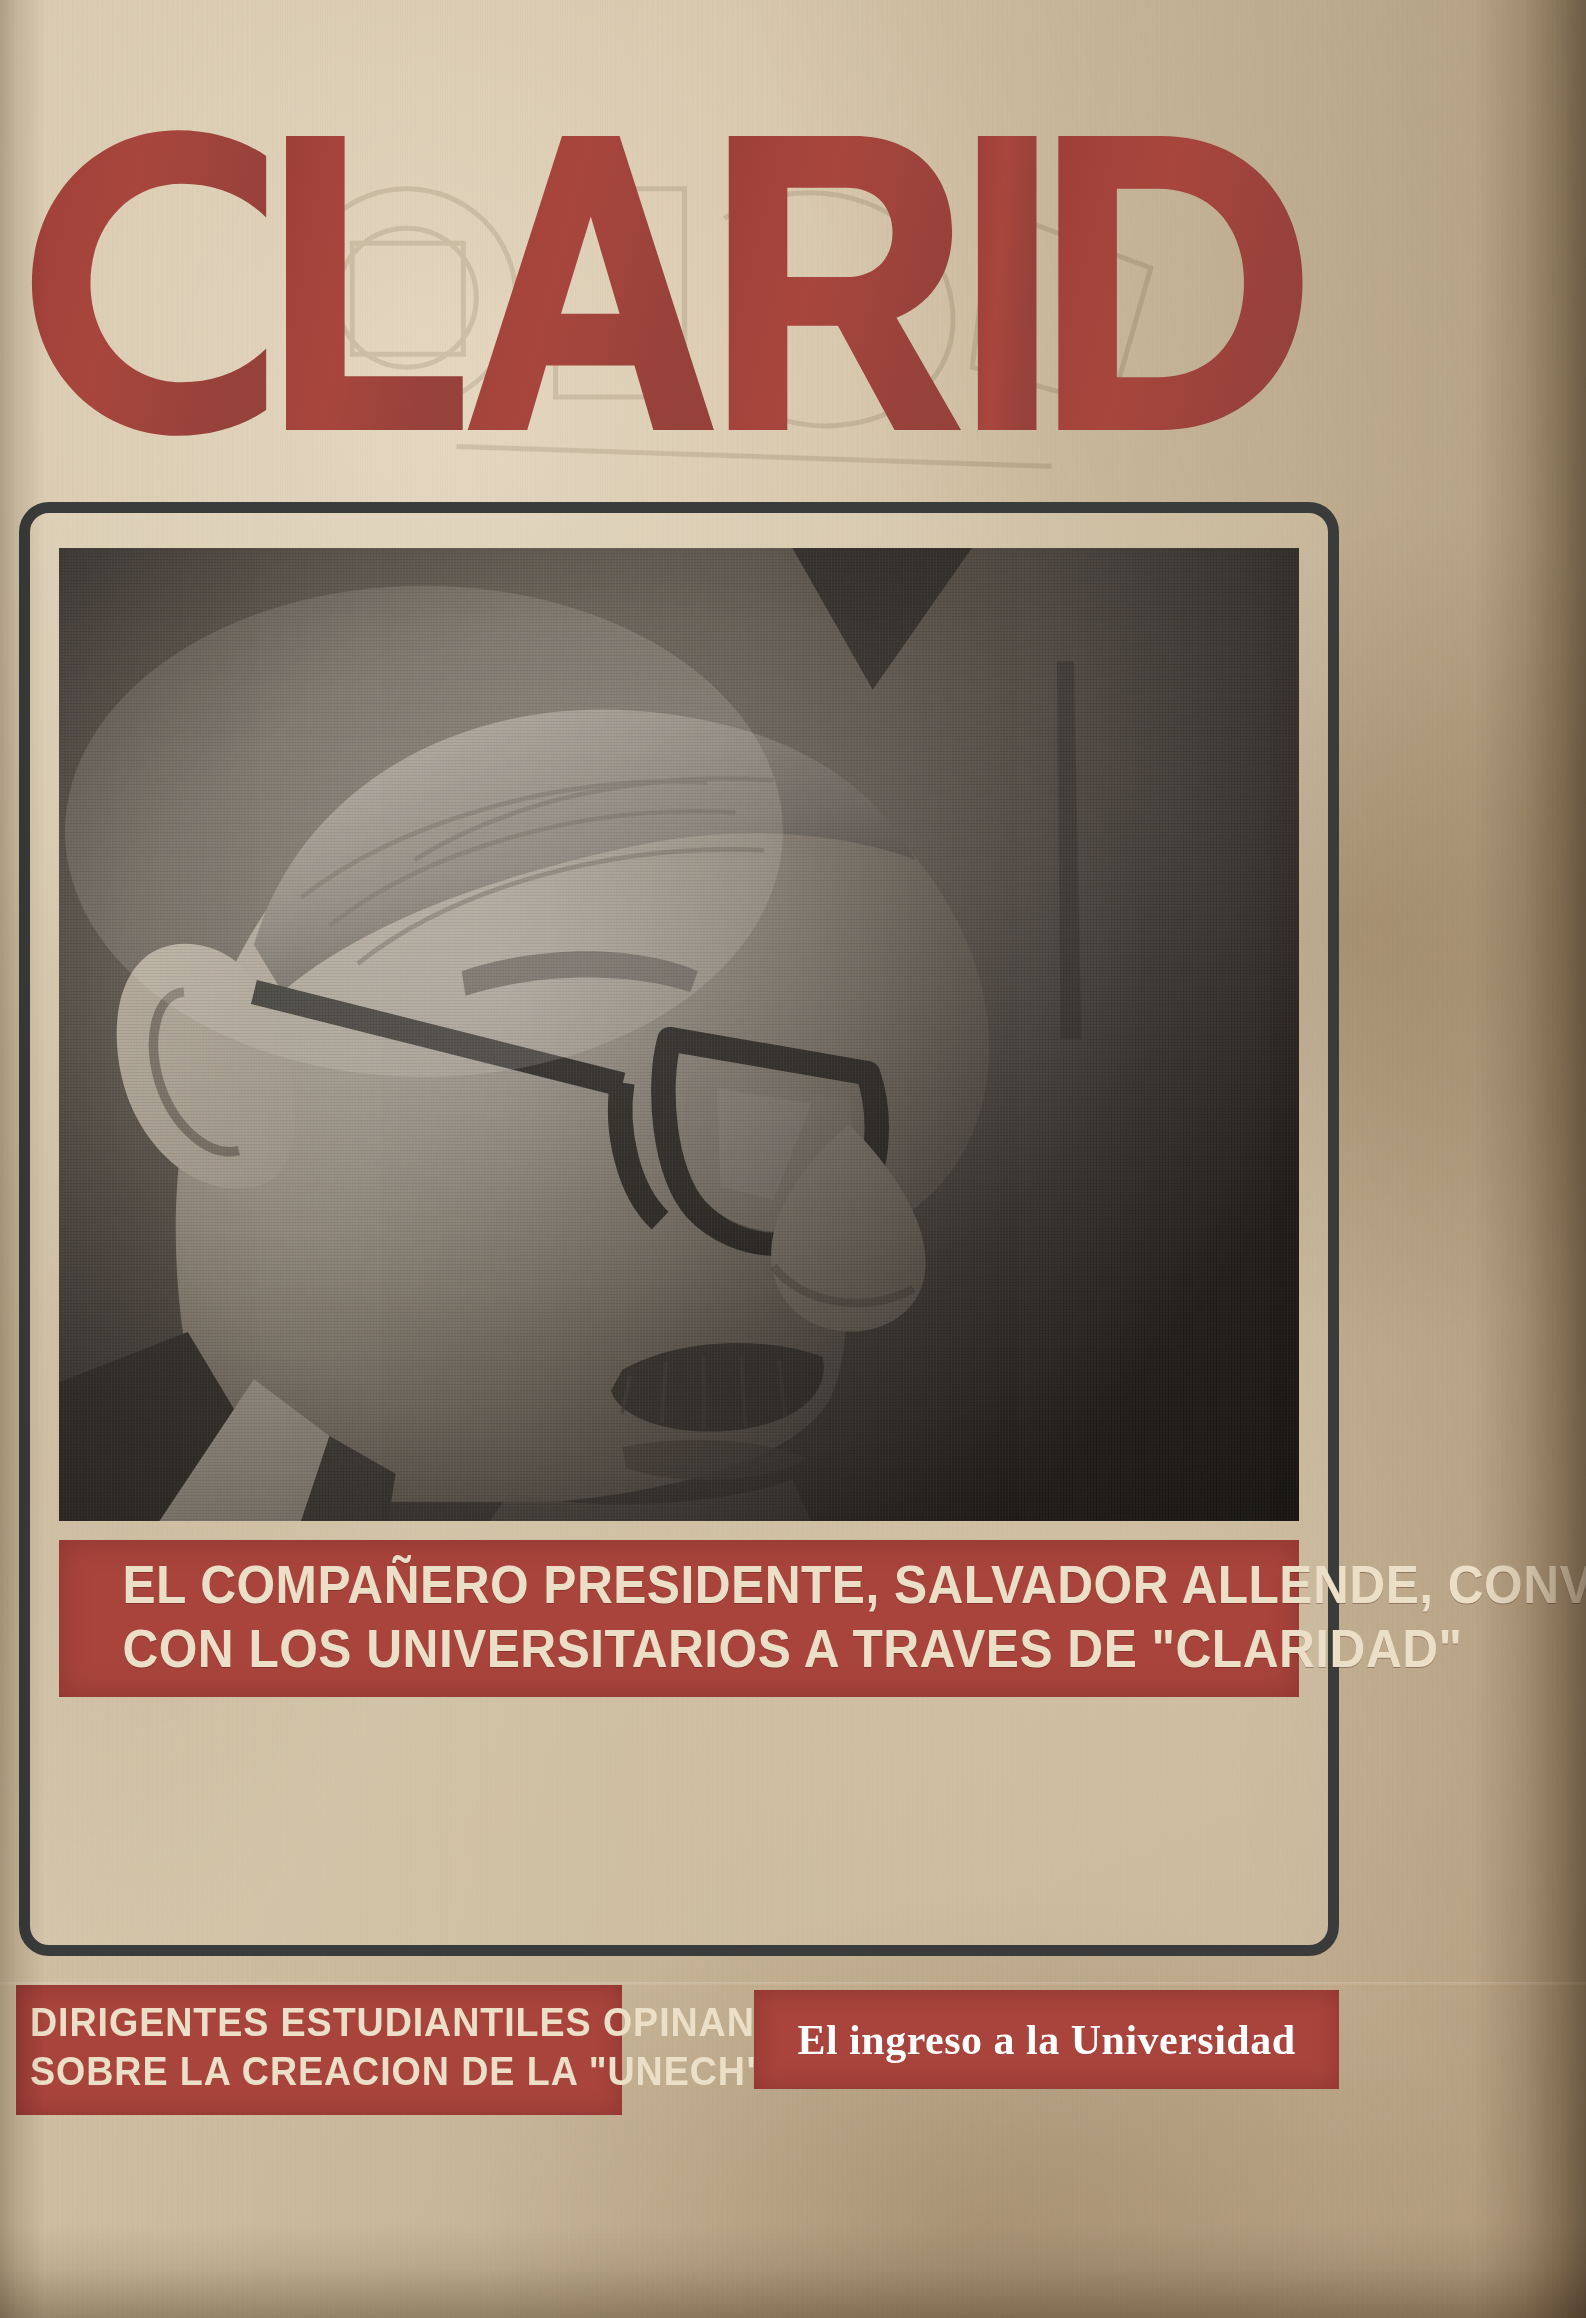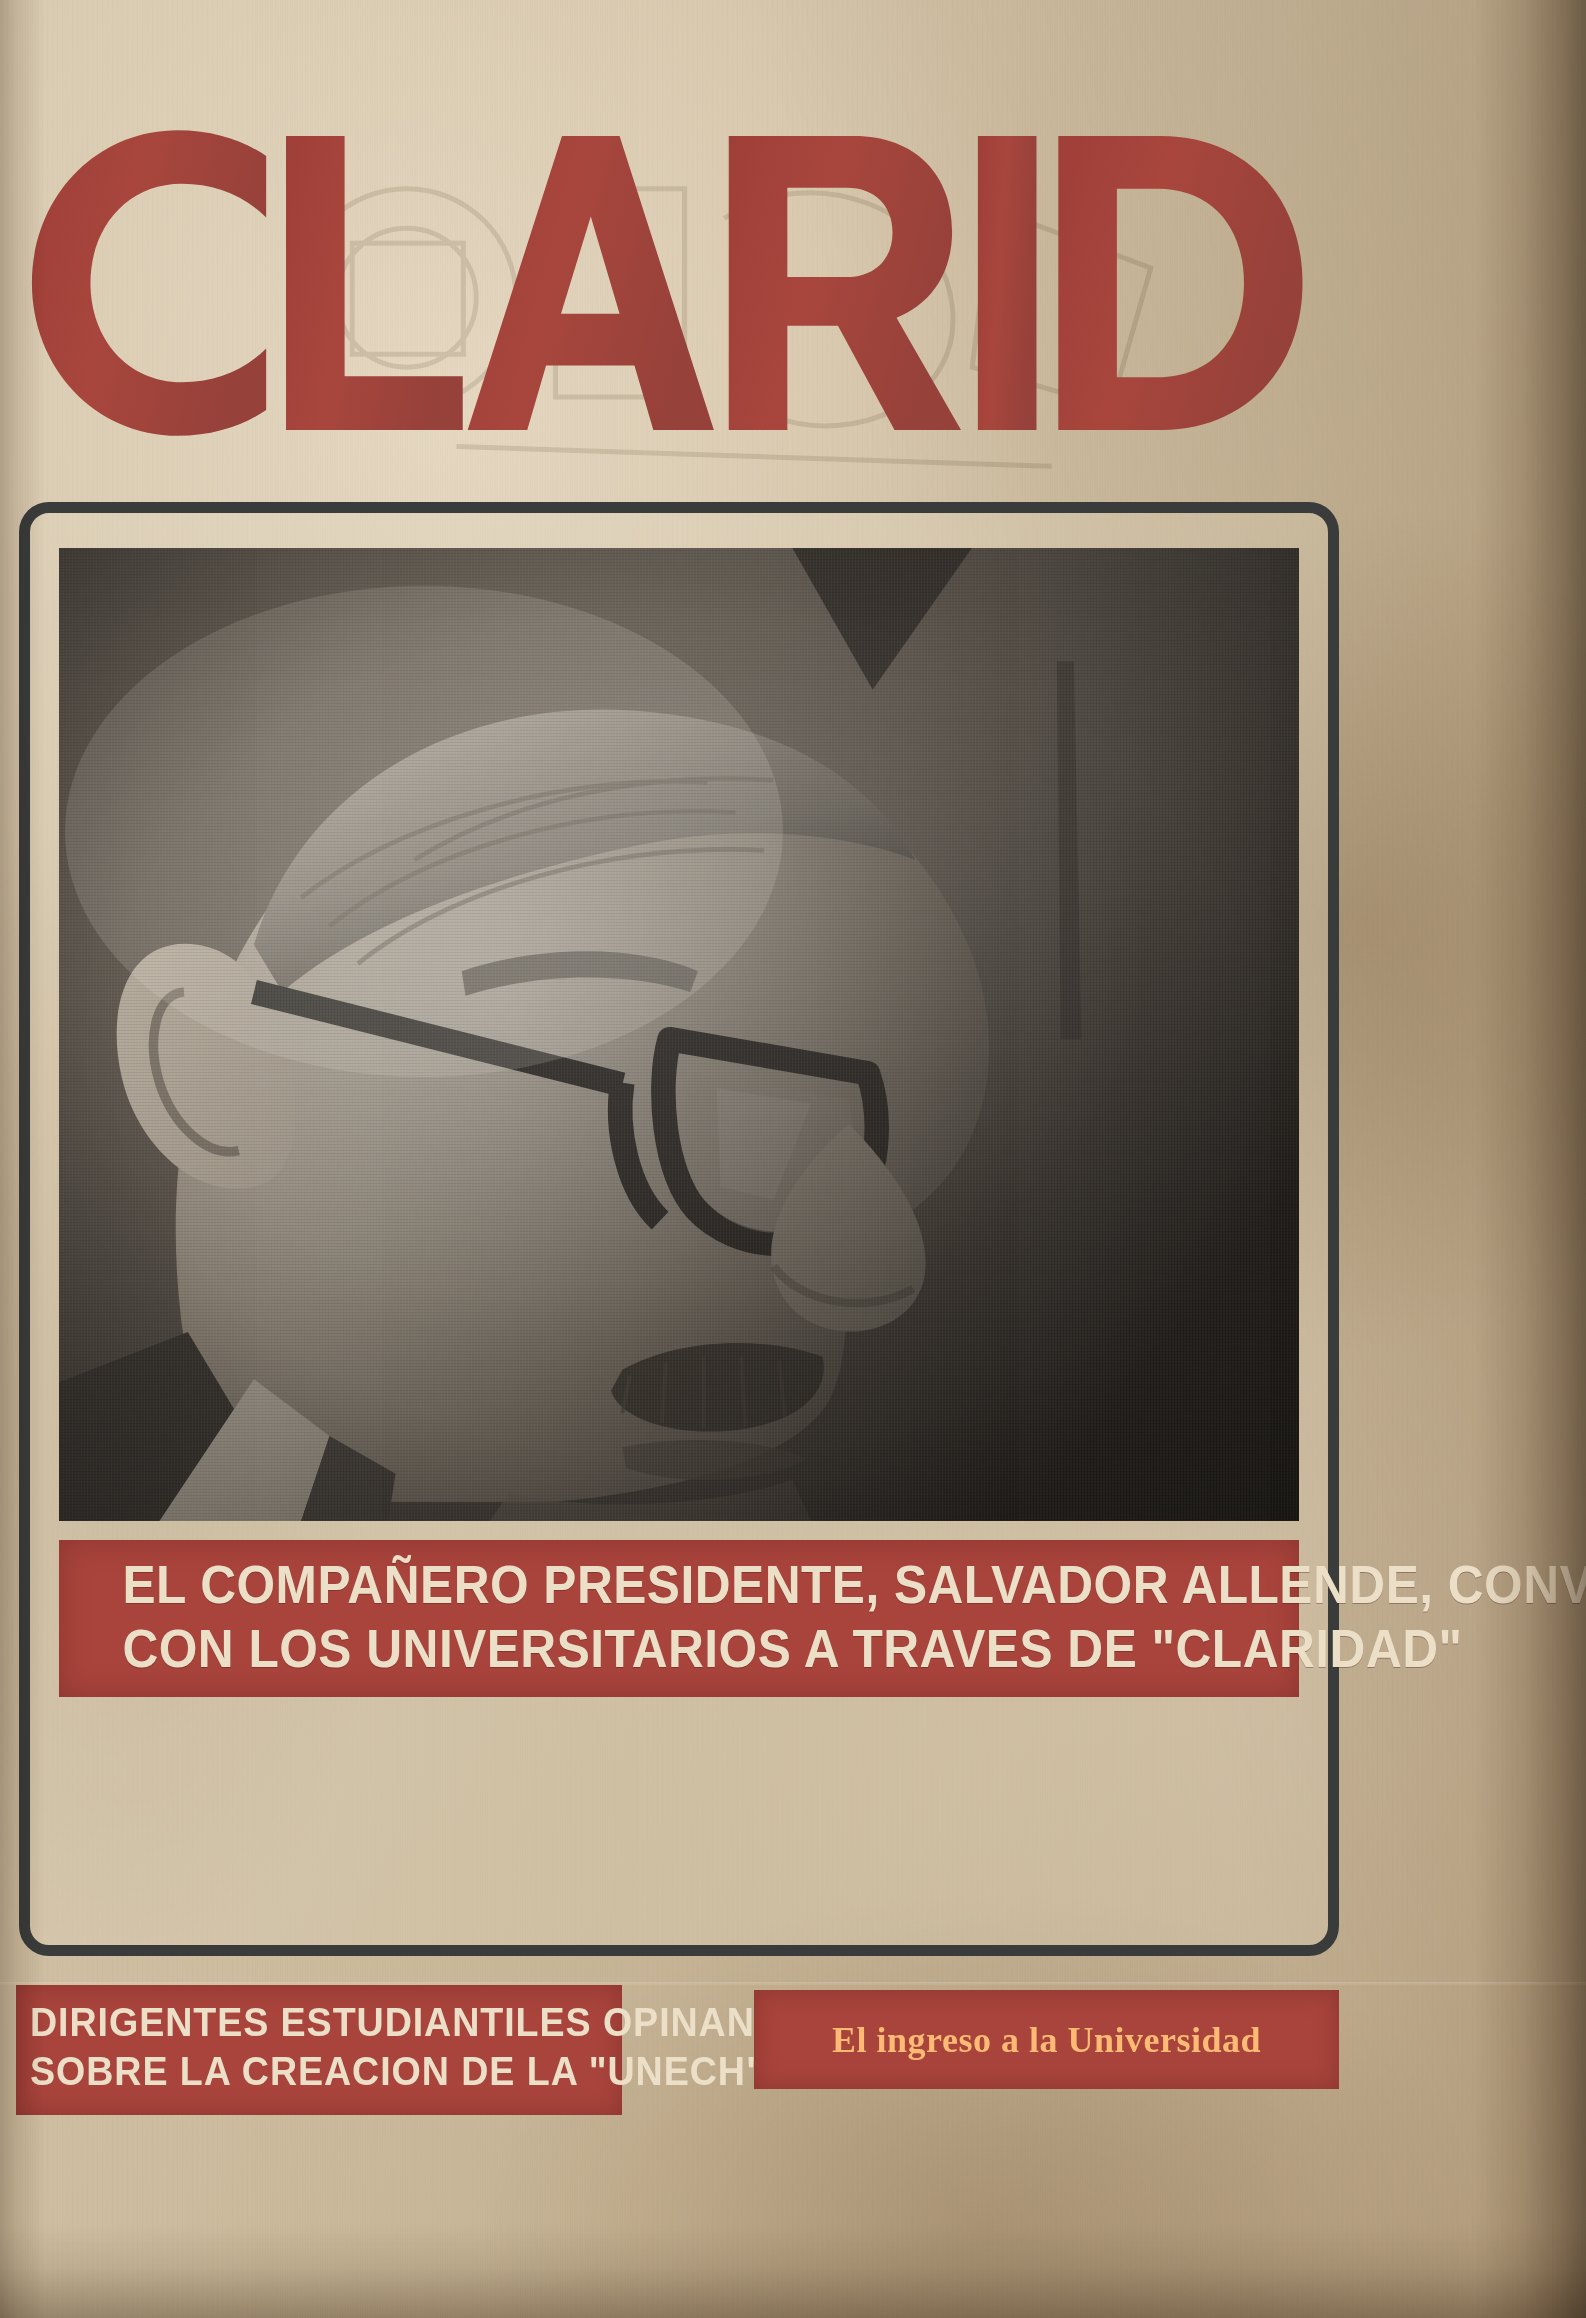--- a/index.html
+++ b/index.html
@@ -200,25 +200,25 @@
     font-family: "Liberation Sans Narrow", "Liberation Sans", sans-serif;
     font-weight: 700;
     font-size: 40px;
     line-height: 1.22;
     letter-spacing: 1px;
     transform: scaleX(.94);
     transform-origin: left center;
     white-space: nowrap;
   }
   .box-right .line {
-    color: #fdba74;
+    color: #ffffff;
     font-family: "Liberation Serif", serif;
     font-weight: 700;
     font-style: normal;
-    font-size: 36px;
+    font-size: 42px;
     line-height: 1;
     letter-spacing: 0.5px;
     white-space: nowrap;
   }
 
   
   .fold {
     position: absolute;
     left: 0; top: 1982px;
     width: 100%; height: 5px;

